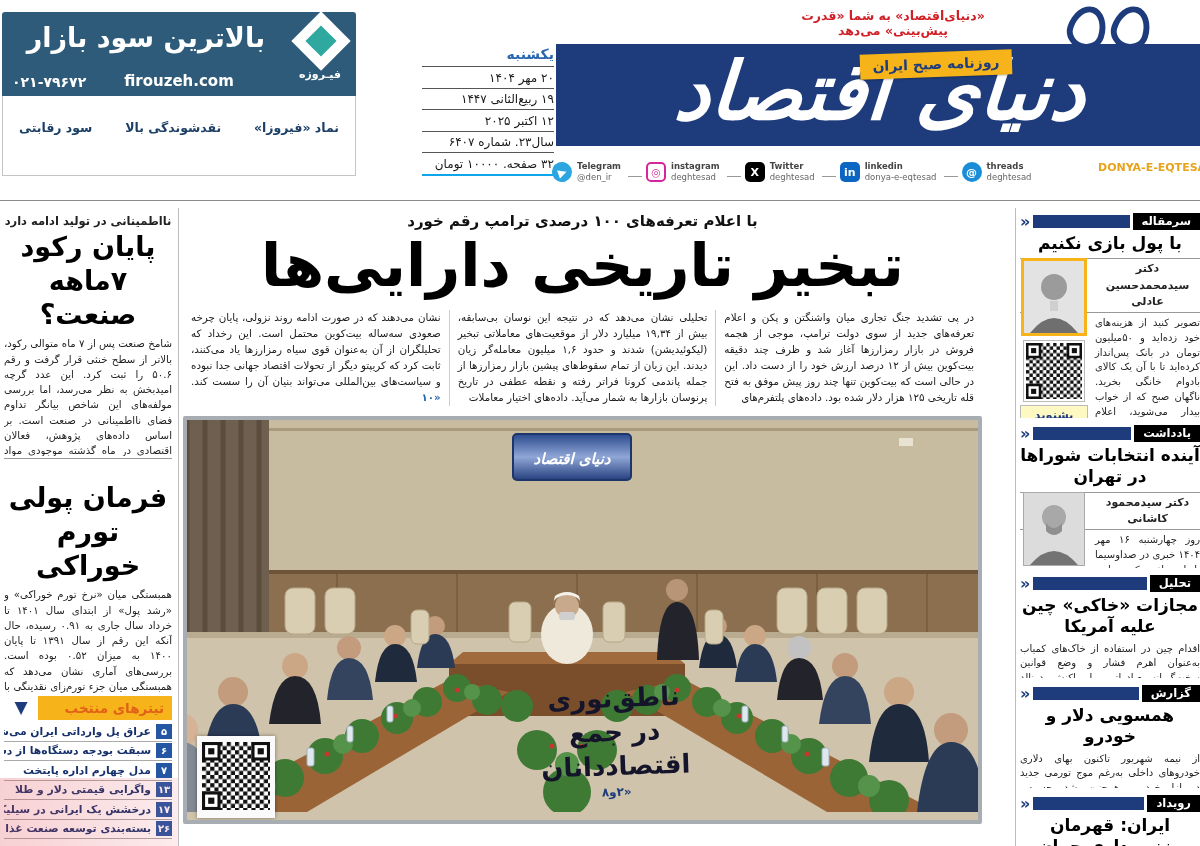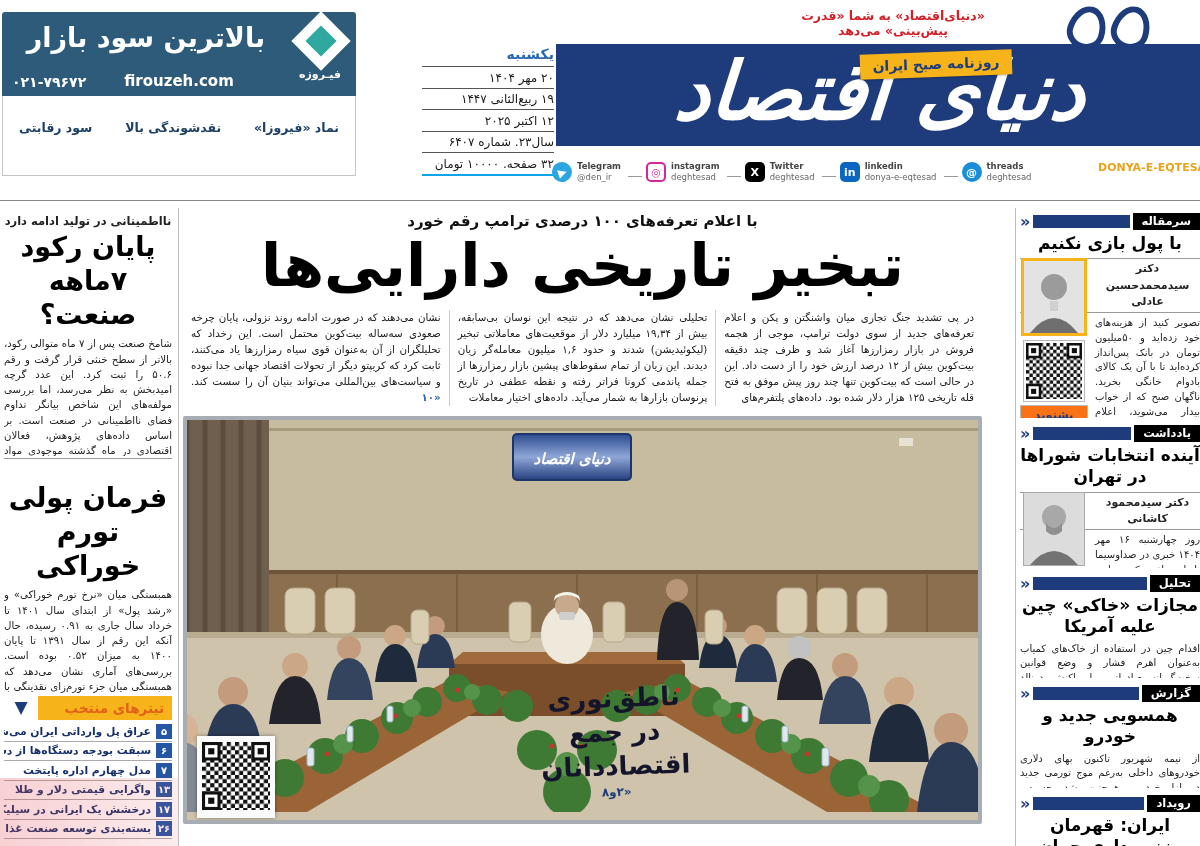--- a/index.html
+++ b/index.html
@@ -73,21 +73,21 @@
   .tagrow{display:flex;align-items:center;height:17px;margin:7px 0 3px;}
   .tag{background:#000000;color:#fff;font-size:11.5px;font-weight:bold;padding:0 9px;height:17px;line-height:17px;flex:none;}
   .tagbar{flex:1;height:13px;background:#1e3c7c;margin:0 3px;}
   .tagchev{color:#1e3c7c;font-weight:900;font-size:16px;flex:none;line-height:17px;}
   .sec-title{text-align:center;font-weight:900;font-size:17px;color:#000;margin:2px 0 4px;line-height:1.25;}
   .sec-body{font-size:10px;line-height:1.48;text-align:justify;color:#222;overflow:hidden;}
   .figcol{float:left;width:68px;margin-right:7px;margin-bottom:2px;}
   .authorphoto{width:60px;height:72px;border:3px solid #f7b31a;background:#ddd;margin:0 auto 4px;}
   .authorphoto.plain{border:1px solid #aaa;}
   .qrbox{width:62px;height:62px;border:1px solid #bbb;background:#fff;padding:2px;margin:0 auto 3px;box-sizing:border-box;}
-  .listen{width:66px;height:19px;margin:0 auto;background:#f97316;border:1px solid #bbb;color:#1e3c7c;font-weight:bold;font-size:11.5px;text-align:center;line-height:19px;}
+  .listen{width:66px;height:19px;margin:0 auto;background:#fef9c3;border:1px solid #bbb;color:#1e3c7c;font-weight:bold;font-size:11.5px;text-align:center;line-height:19px;}
   .author{font-size:11px;font-weight:bold;color:#222;border-top:1px solid #999;border-bottom:1px solid #999;padding:2px 0;margin-bottom:3px;text-align:center;}
   .sec{overflow:hidden;}
   .s1{height:212px;} .s2{height:150px;} .s3{height:110px;} .s4{height:110px;}
 </style>
 </head>
 <body>
 
 <div class="page">
 
   <div class="abs ad">
@@ -481,21 +481,21 @@
       <div class="sec-title">مجازات «خاکی» چین علیه آمریکا</div>
       <div class="sec-body"><span>اقدام چین در استفاده از خاک‌های کمیاب به‌عنوان اهرم فشار و وضع قوانین سخت‌گیرانه صادراتی، با واکنش دونالد ترامپ و تهدید به تعرفه‌های ۱۰۰ درصدی مواجه شد. </span></div>
     </div>
 
     <div class="sec s4">
       <div class="tagrow">
         <span class="tag">گزارش</span>
         <span class="tagbar"></span>
         <span class="tagchev">«</span>
       </div>
-      <div class="sec-title">همسویی جدید و خودرو</div>
+      <div class="sec-title">همسویی دلار و خودرو</div>
       <div class="sec-body"><span>از نیمه شهریور تاکنون بهای دلاری خودروهای داخلی به‌رغم موج تورمی جدید در بازار خودرو و همچنین رشد محسوس بهای دلار، تقریبا ثابت باقی مانده است. با این حال قیمت دلاری مونتاژی‌ها افزایش یافت. </span></div>
     </div>
 
     <div class="sec s5">
       <div class="tagrow">
         <span class="tag">رویداد</span>
         <span class="tagbar"></span>
         <span class="tagchev">«</span>
       </div>
       <div class="sec-title">ایران: قهرمان وزنه‌برداری جهان</div>

